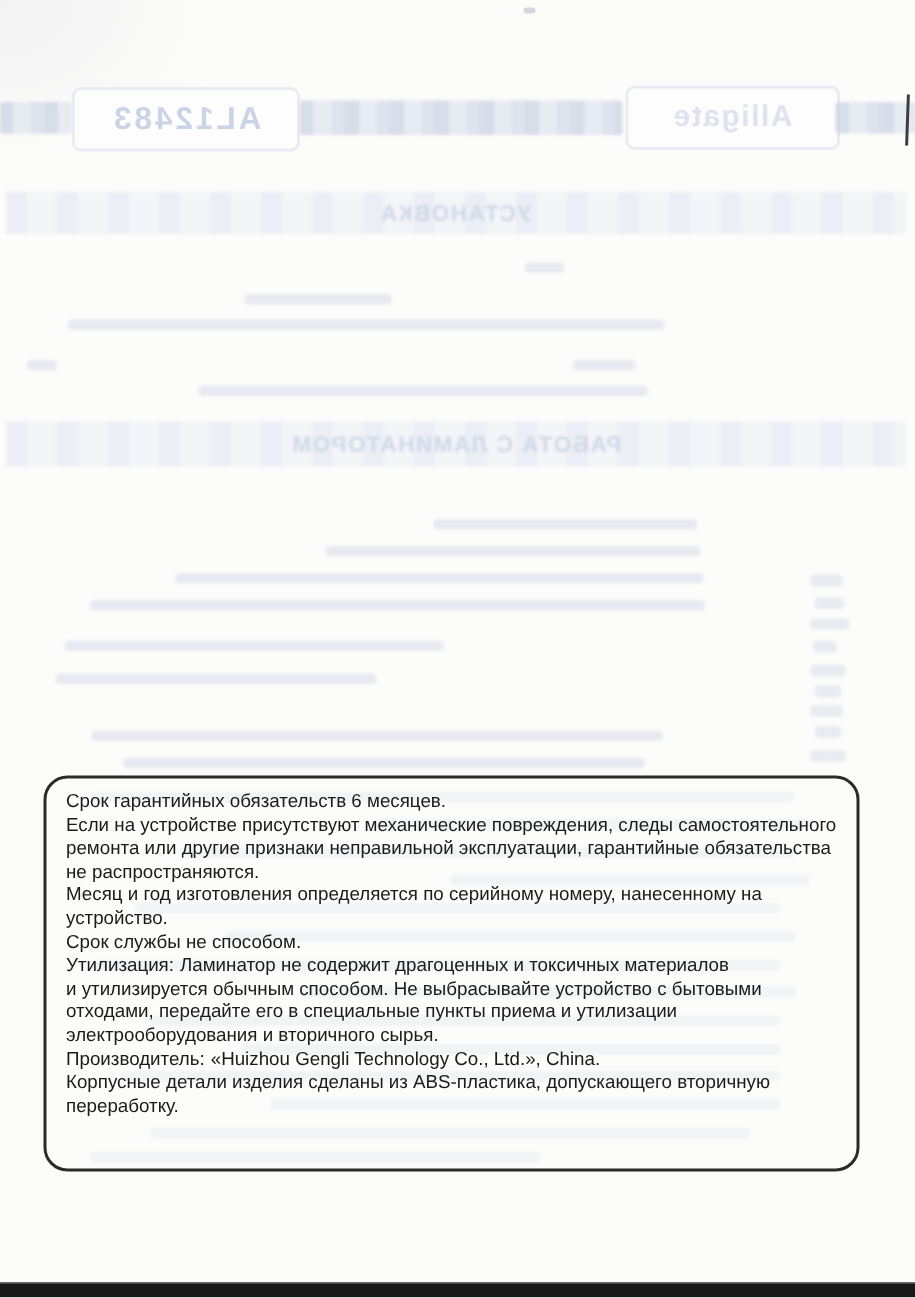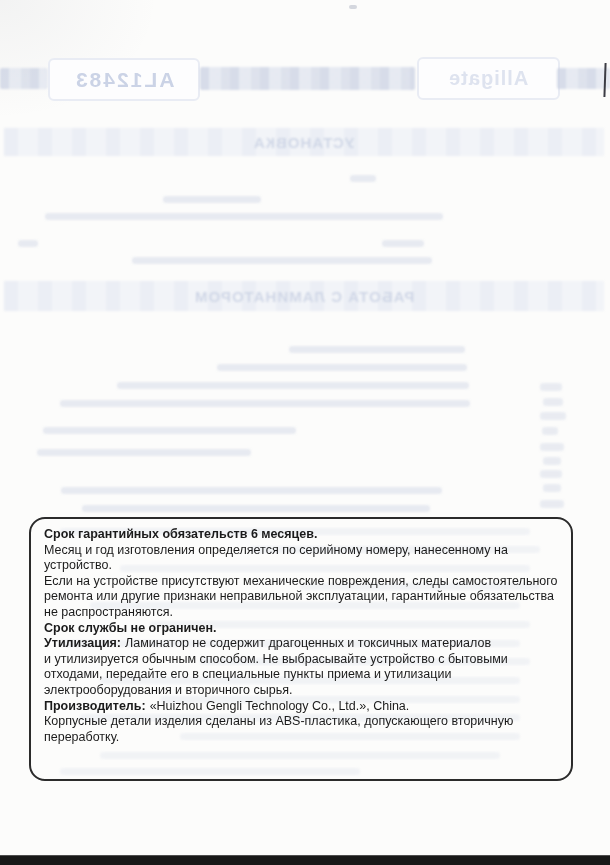--- a/index.html
+++ b/index.html
@@ -32,21 +32,21 @@
   .bl.faint{opacity:.28;}
   .bl.frag{height:8px;opacity:.5;}
   
   .warranty-box{
     position:absolute;left:29px;top:517px;width:544px;height:264px;box-sizing:border-box;
     border:2px solid #2b2b2b;border-radius:16px;
     padding:8px 10px 2px 13px;
     color:#1b1b1b;font-size:12.5px;line-height:15.6px;
   }
   .warranty-box p{margin:0;}
-  .warranty-box .lead{font-weight:bold;margin-right:4px;}
+  .warranty-box .lead{font-weight:normal;margin-right:4px;}
   .warranty-box .lead:empty{display:none;margin:0;}
   .warranty-box .ptext{white-space:pre-line;}
   .warranty-box .ptext:empty{display:none;}
   
   .speck{position:absolute;border-radius:2px;}
   .edge-line{position:absolute;left:604px;top:63px;width:2px;height:34px;background:#3c3c44;transform:rotate(2deg);}
   .bottom-band{position:absolute;left:0;bottom:0;width:610px;height:9px;background:#181818;border-top:1px solid #4e4e4e;}
   .corner-shade{position:absolute;left:0;top:0;width:160px;height:120px;
     background:radial-gradient(ellipse at 0 0, rgba(90,95,110,.06), rgba(0,0,0,0) 70%);}
 </style>
@@ -109,26 +109,26 @@
   <div class="bl faint" style="top:658px;left:200px;width:330px;"></div>
   <div class="bl faint" style="top:677px;left:100px;width:420px;"></div>
   <div class="bl faint" style="top:696px;left:160px;width:360px;"></div>
   <div class="bl faint" style="top:714px;left:80px;width:440px;"></div>
   <div class="bl faint" style="top:733px;left:180px;width:340px;"></div>
   <div class="bl faint" style="top:752px;left:100px;width:400px;"></div>
   <div class="bl faint" style="top:768px;left:60px;width:300px;"></div>
 
   <div class="warranty-box">
     <p><b class="lead">Срок гарантийных обязательств 6 месяцев.</b></p>
-    <p><span class="ptext">Месяц и год изготовления определяется по серийному номеру, нанесенному на
-устройство.</span></p>
     <p><span class="ptext">Если на устройстве присутствуют механические повреждения, следы самостоятельного
 ремонта или другие признаки неправильной эксплуатации, гарантийные обязательства
 не распространяются.</span></p>
-    <p><b class="lead">Срок службы не ограничен.</b></p>
+    <p><span class="ptext">Месяц и год изготовления определяется по серийному номеру, нанесенному на
+устройство.</span></p>
+    <p><b class="lead">Срок службы не способом.</b></p>
     <p><b class="lead">Утилизация:</b><span class="ptext">Ламинатор не содержит драгоценных и токсичных материалов
 и утилизируется обычным способом. Не выбрасывайте устройство с бытовыми
 отходами, передайте его в специальные пункты приема и утилизации
 электрооборудования и вторичного сырья.</span></p>
     <p><b class="lead">Производитель:</b><span class="ptext">«Huizhou Gengli Technology Co., Ltd.», China.</span></p>
     <p><span class="ptext">Корпусные детали изделия сделаны из ABS-пластика, допускающего вторичную
 переработку.</span></p>
   </div>
 
   <div class="speck" style="left:349px;top:5px;width:8px;height:4px;background:#c3c8d2;opacity:.7;"></div>

